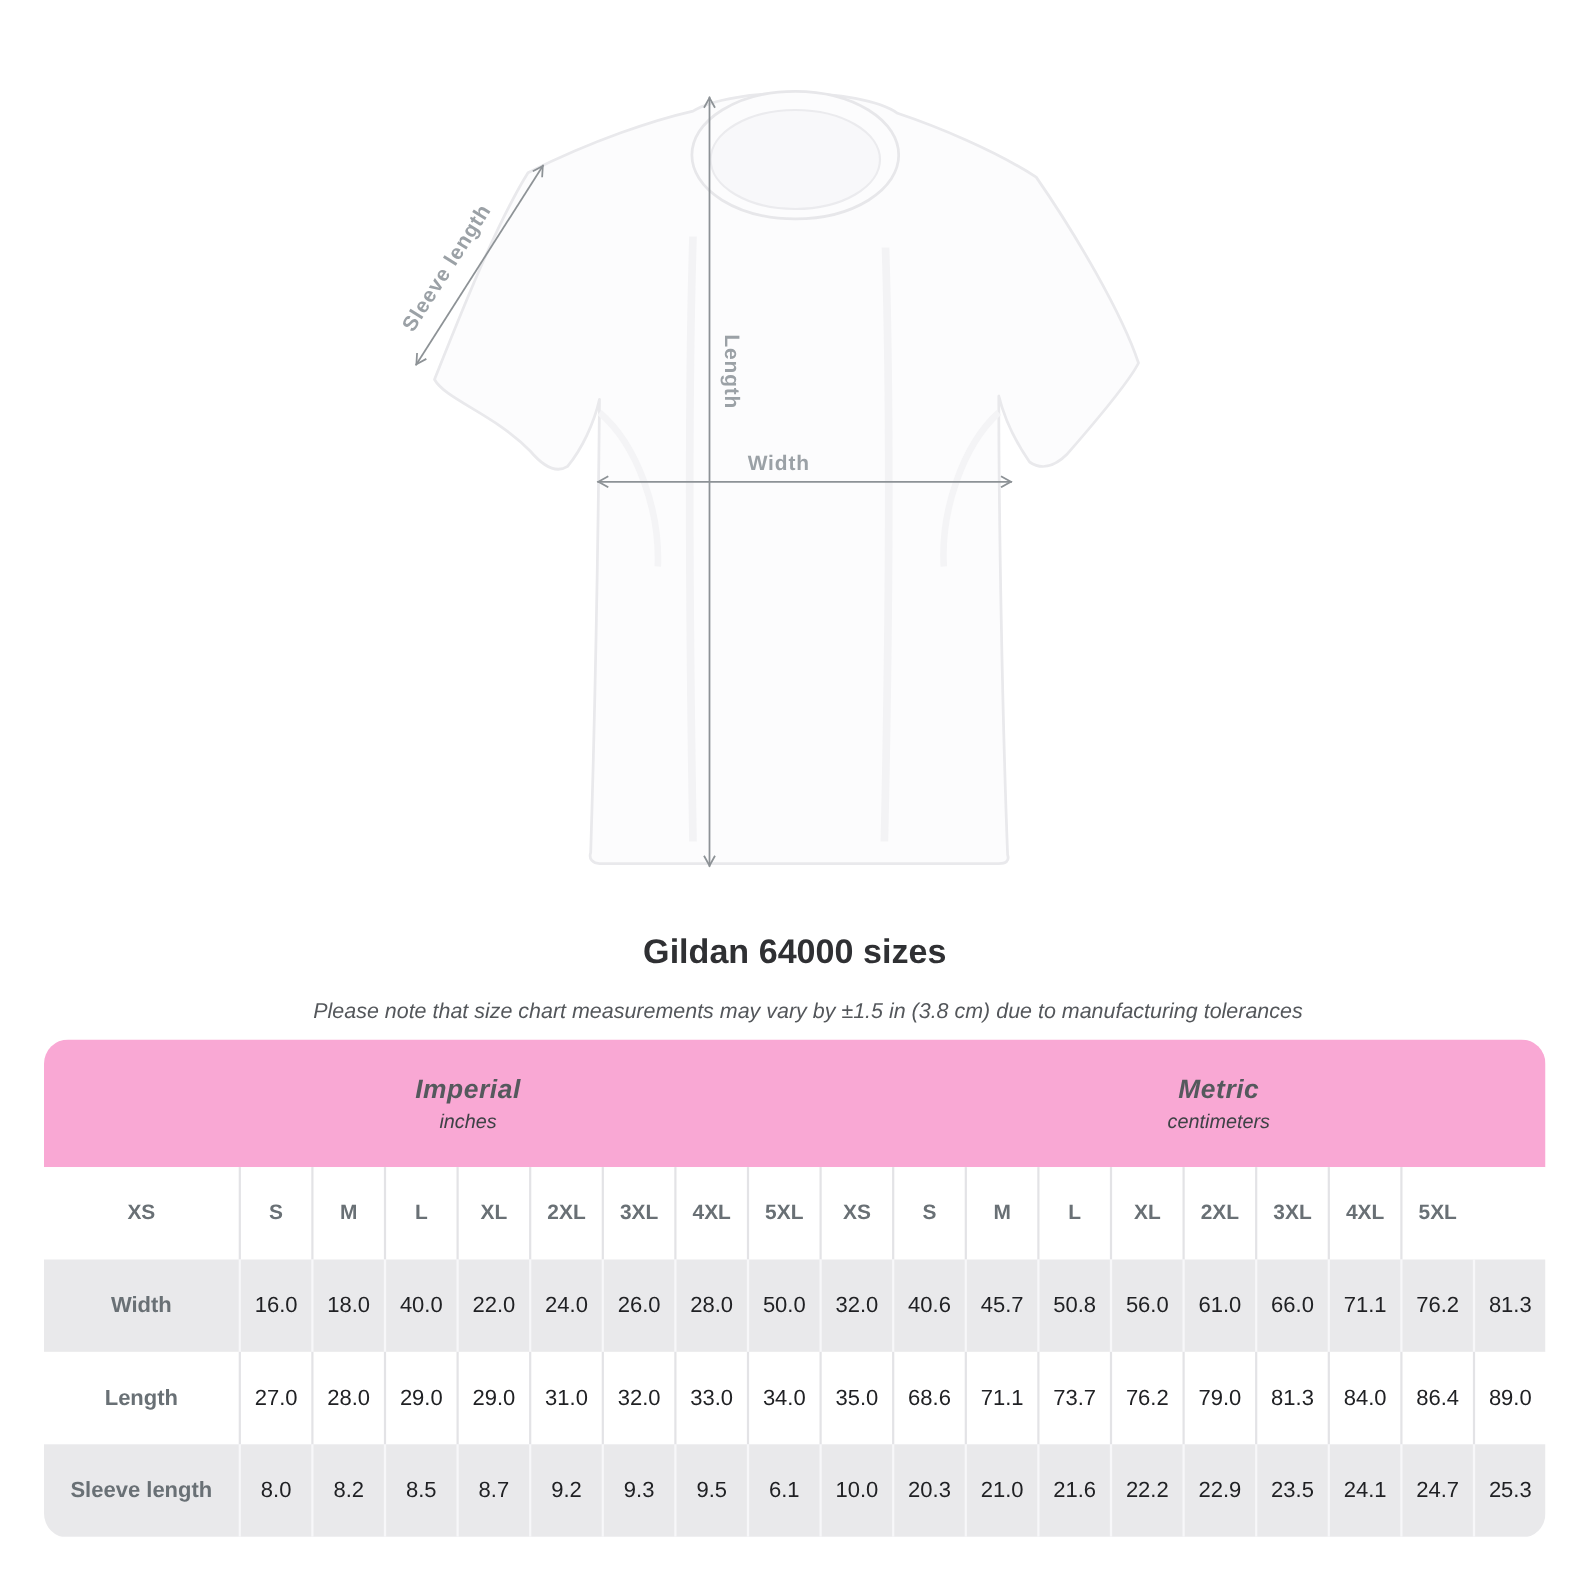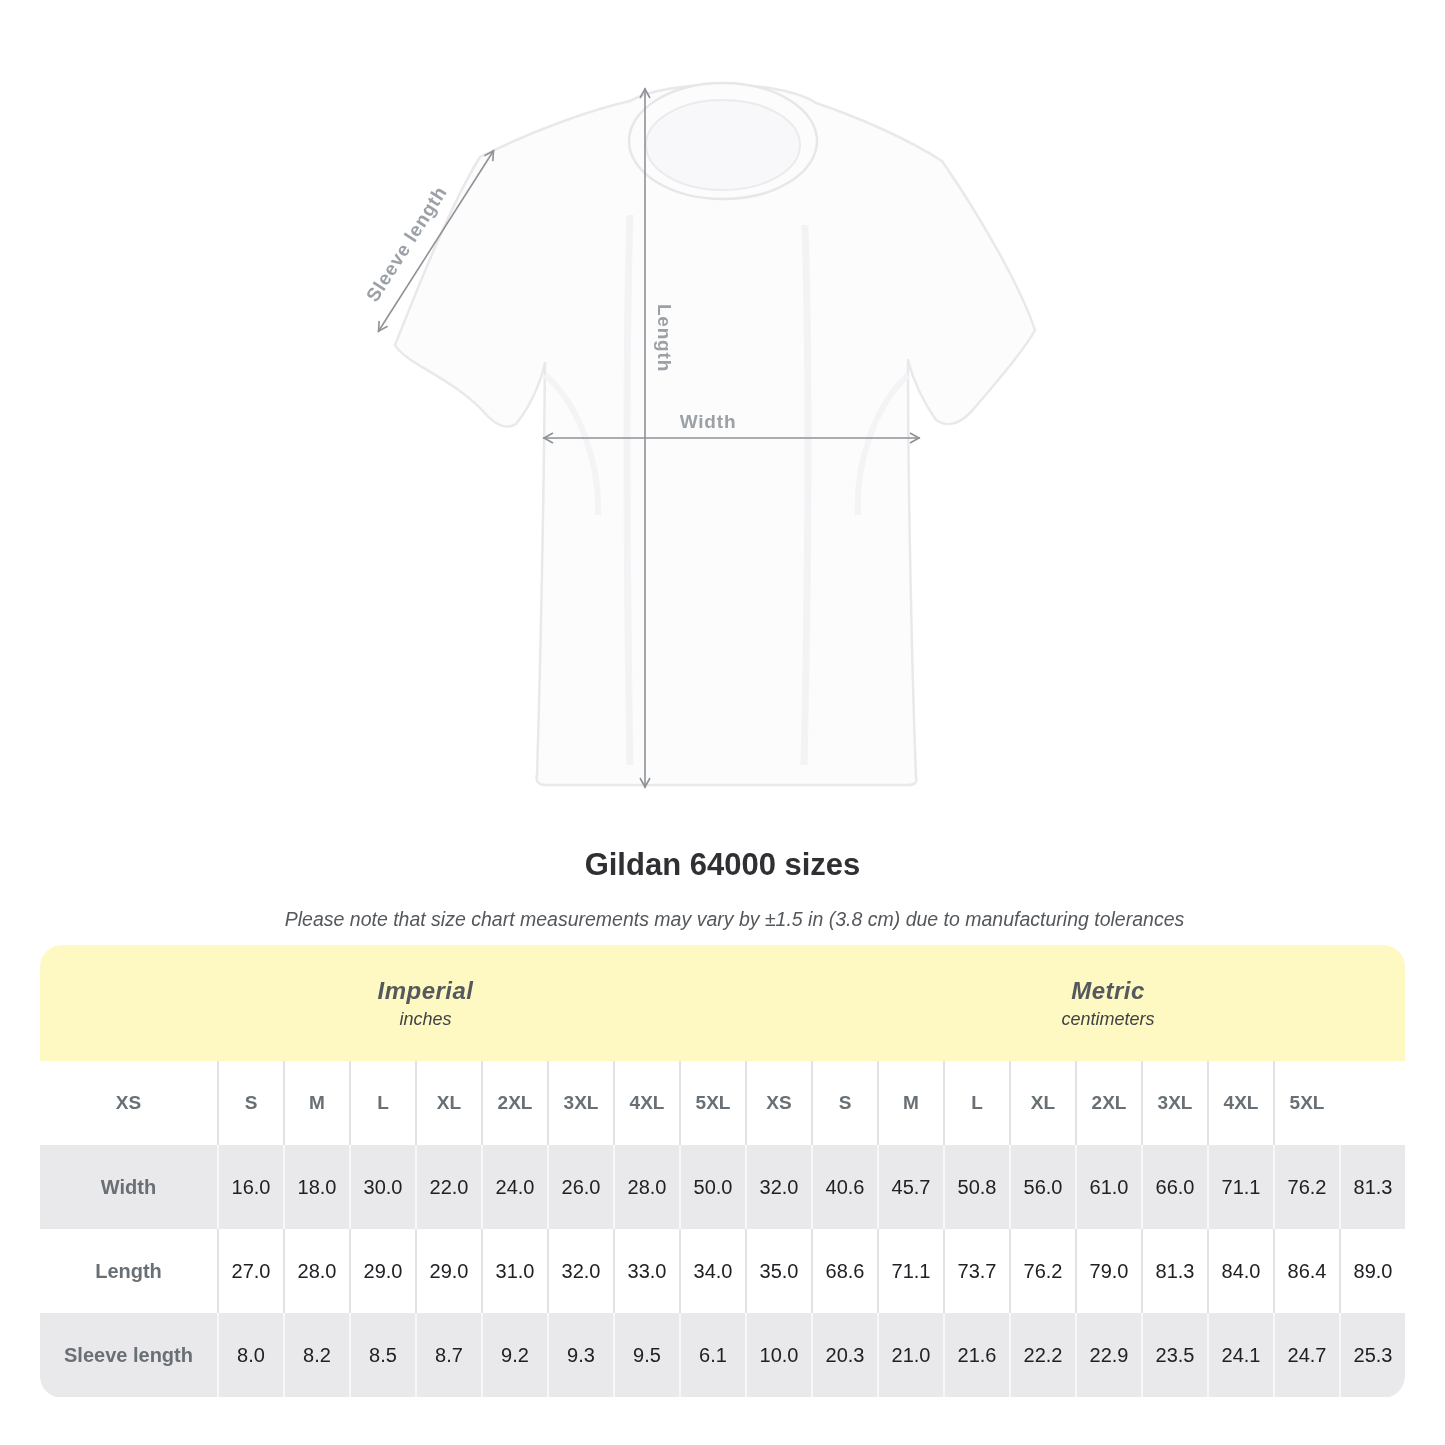--- a/index.html
+++ b/index.html
@@ -17,21 +17,21 @@
 
   
   .title{position:absolute;left:0;top:847px;width:100%;text-align:center;
          font-size:31px;font-weight:bold;color:#2f3033;margin:0;}
   .subtitle{position:absolute;left:0;top:896px;width:100%;text-align:center;
             font-style:italic;font-size:19.5px;color:#54575b;margin:12px;}
 
   
   .card{position:absolute;left:40px;top:945px;width:1365px;height:453px;
         border-radius:22px;overflow:hidden;display:flex;flex-direction:column;}
-  .unit-header{height:116px;background:#fef9c3;display:grid;grid-template-columns:771px 594px;}
+  .unit-header{height:116px;background:#f9a8d4;display:grid;grid-template-columns:771px 594px;}
   .unit{display:flex;flex-direction:column;align-items:center;justify-content:center;gap:4px;}
   .unit-name{font-size:24px;font-weight:bold;font-style:italic;color:#55595d;letter-spacing:.5px;}
   .unit-sub{font-size:18px;font-style:italic;color:#3e4246;}
 
   .trow{display:grid;grid-template-columns:177px repeat(18,1fr);height:84px;}
   .trow:last-child{flex:1;}
   .trow.white{background:#ffffff;}
   .trow.gray{background:#e9e9eb;}
   .cell{display:flex;align-items:center;justify-content:center;box-sizing:border-box;}
   .cell.rlabel{font-weight:bold;font-size:20px;color:#697075;}
@@ -124,21 +124,21 @@
         <div class="cell shead">2XL</div>
         <div class="cell shead">3XL</div>
         <div class="cell shead">4XL</div>
         <div class="cell shead">5XL</div>
       </div>
     <div id="table-body">
         <div class="trow gray">
           <div class="cell rlabel">Width</div>
           <div class="cell val">16.0</div>
           <div class="cell val">18.0</div>
-          <div class="cell val">30.0</div>
+          <div class="cell val">40.0</div>
           <div class="cell val">22.0</div>
           <div class="cell val">24.0</div>
           <div class="cell val">26.0</div>
           <div class="cell val">28.0</div>
           <div class="cell val">50.0</div>
           <div class="cell val">32.0</div>
           <div class="cell val">40.6</div>
           <div class="cell val">45.7</div>
           <div class="cell val">50.8</div>
           <div class="cell val">56.0</div>

